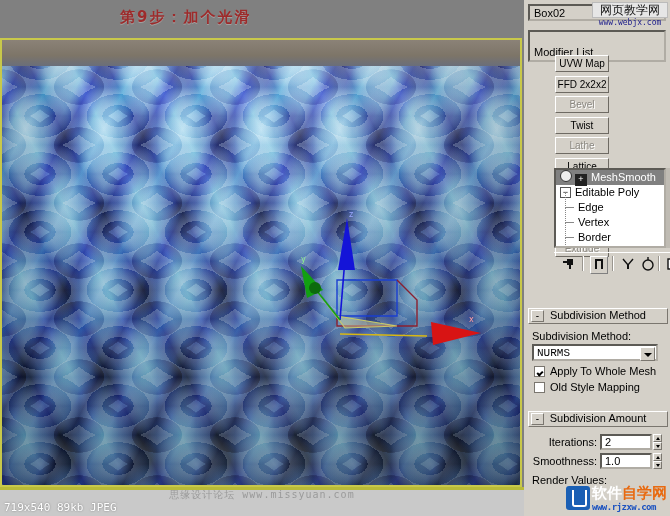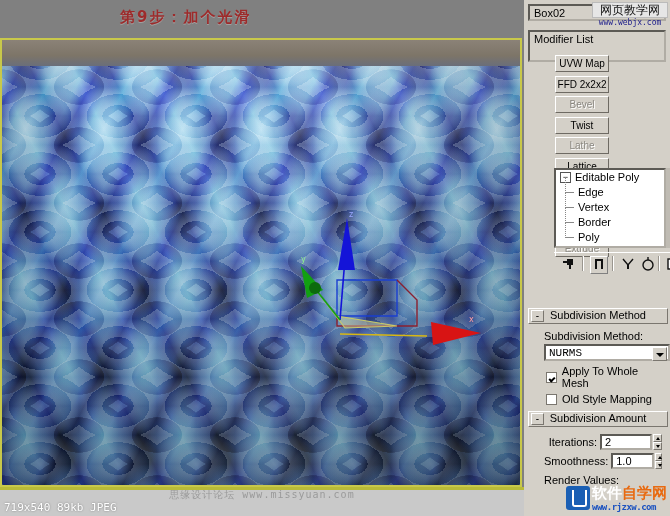--- a/index.html
+++ b/index.html
@@ -74,21 +74,21 @@
   
   #panel{position:absolute;left:524px;top:0;width:146px;height:516px;background:#d4d0c8;
      font-size:11px;color:#000;}
   .raised{border:1px solid;border-color:#fff #808080 #808080 #fff;background:#d4d0c8;}
 
   #obj-name{position:absolute;left:4px;top:4px;width:138px;height:17px;
      background:#d4d0c8;border:2px inset #b0aca4;box-sizing:border-box;
      padding:1px 0 0 4px;font-size:11px;}
   #mod-list{position:absolute;left:4px;top:30px;width:138px;height:32px;
      background:#d4d0c8;border:2px inset #b0aca4;box-sizing:border-box;
-     padding:1px 0 0 4px;font-size:11px;}
+     padding:14px 0 0 4px;font-size:11px;}
 
   #mod-buttons{position:absolute;left:31px;top:55px;width:112px;}
   .mbtn{display:inline-block;width:54px;height:17px;line-height:16px;text-align:center;
      font-size:10px;margin:0 0 3.5px 0;box-sizing:border-box;
      border:1px solid;border-color:#fff #6e6a63 #6e6a63 #fff;background:#d4d0c8;color:#000;}
   .mbtn.dim{color:#8a8780;text-shadow:1px 1px 0 #fff;}
   .mbtn:nth-child(odd){margin-right:2px;}
 
   #stack{position:absolute;left:30px;top:168px;width:112px;height:80px;
      background:#fff;border:2px inset #b0aca4;box-sizing:border-box;overflow:hidden;}
@@ -110,21 +110,21 @@
   #stack-tools{position:absolute;left:30px;top:252px;width:116px;height:22px;
      border-top:1px solid #fff;}
   .tool{position:absolute;top:3px;width:16px;height:16px;}
   .tdiv{position:absolute;top:3px;width:1px;height:15px;background:#9a968f;border-right:1px solid #fff;}
 
   .rollout{position:absolute;left:4px;width:140px;background:#d4d0c8;}
   .roll-head{height:14px;line-height:13px;font-size:11px;text-align:center;position:relative;
      border:1px solid;border-color:#fff #7a766f #7a766f #fff;background:#d4d0c8;font-weight:normal;}
   .roll-head .minus{position:absolute;left:2px;top:1px;width:11px;height:10px;line-height:9px;
      text-align:center;font-size:10px;border:1px solid;border-color:#fff #7a766f #7a766f #fff;}
-  .roll-body{padding:4px 2px 4px 4px;margin-left:12px;}
+  .roll-body{padding:4px 2px 4px 4px;}
   .lbl{font-size:11px;margin:2px 0 2px 0;}
   .combo{position:relative;width:126px;height:17px;background:#fff;border:2px inset #b0aca4;
      box-sizing:border-box;font-size:11px;padding:1px 0 0 3px;font-family:Liberation Mono, monospace;}
   .combo .arrow{position:absolute;right:1px;top:1px;width:13px;height:12px;
      border:1px solid;border-color:#fff #7a766f #7a766f #fff;background:#d4d0c8;}
   .combo .arrow:after{content:"";position:absolute;left:3px;top:5px;border-left:4px solid transparent;
      border-right:4px solid transparent;border-top:4px solid #000;}
   .chk-row{display:flex;align-items:center;margin:4px 0 0 2px;font-size:11px;}
   .chk{width:11px;height:11px;background:#fff;border:1px solid #7a766f;margin-right:5px;
      position:relative;box-sizing:border-box;}
@@ -218,20 +218,23 @@
       <span class="mbtn">Twist</span>
       <span class="mbtn dim">Lathe</span>
       <span class="mbtn">Lattice</span>
       <span class="mbtn">Normal</span>
       <span class="mbtn">Symmetry</span>
       <span class="mbtn dim">Edit Spline</span>
       <span class="mbtn dim">Extrude</span>
     </div>
 
     <div id="stack">
+      <div class="stack-row sel">
+        <span class="lightbulb"></span><span class="sq">+</span><span>MeshSmooth</span>
+      </div>
       <div class="stack-row">
         <span class="expander">−</span><span>Editable Poly</span>
       </div>
       <div class="stack-row sub"><span>Edge</span></div>
       <div class="stack-row sub"><span>Vertex</span></div>
       <div class="stack-row sub"><span>Border</span></div>
       <div class="stack-row sub"><span>Poly</span></div>
     </div>
     <div id="stack-scroll"></div>
 

